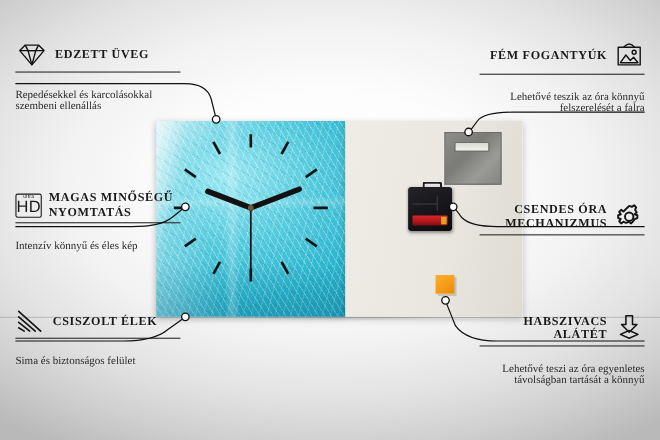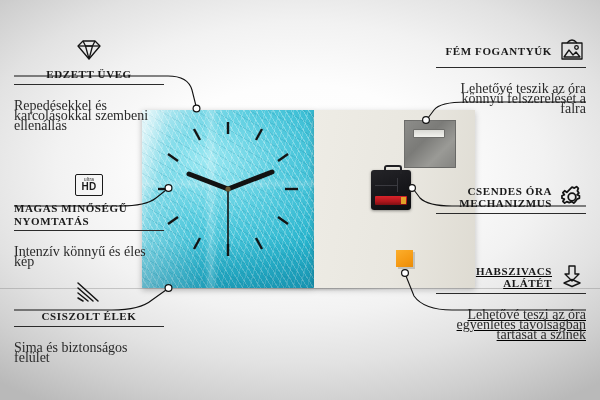--- a/index.html
+++ b/index.html
@@ -101,36 +101,36 @@
   .callout{position:absolute;}
   .c-head{display:flex;align-items:center;gap:6px;}
   .c-title{
     font-family:"Liberation Serif", serif;
     font-size:11px;font-weight:700;letter-spacing:.6px;color:#1a1a1a;
     line-height:12.5px;text-transform:uppercase;
   }
   .c-rule{height:1px;background:#2b2b2b;margin:3px 0 3px 0;}
   .c-sub{
     font-family:"Liberation Serif", serif;
-    font-size:14px;color:#2a2a2a;line-height:10px;margin-top:16px;
-  }
-  .left .c-head{justify-content:flex-start;flex-direction:column;}
+    font-size:10px;color:#2a2a2a;line-height:10px;margin-top:16px;
+  }
+  .left .c-head{justify-content:flex-start;}
   .left .c-title{text-align:left;}
   .left .c-sub{text-align:left;}
   .right .c-head{justify-content:flex-end;}
   .right .c-title{text-align:right;}
   .right .c-sub{text-align:right;}
   .ico{flex:0 0 auto;display:block;}
   .hd-badge{
     width:26px;height:20px;border:1.4px solid #1a1a1a;border-radius:2px;
     display:flex;flex-direction:column;align-items:center;justify-content:center;
     font-family:"Liberation Sans", sans-serif;color:#1a1a1a;line-height:1;
   }
   .hd-badge .u{font-size:4.6px;letter-spacing:.2px;}
-  .hd-badge .h{font-size:10px;font-weight:700;letter-spacing:.3px;}
+  .hd-badge .h{font-size:15px;font-weight:400;letter-spacing:.3px;}
   
   #links{position:absolute;left:0;top:0;width:600px;height:400px;z-index:6;pointer-events:none;}
   .lnk{fill:none;stroke:#111;stroke-width:1.1;}
   .dot{fill:#ffffff;stroke:#111;stroke-width:1.2;}
 </style>
 </head>
 <body>
 
 <div id="stage">
 
@@ -269,27 +269,27 @@
       <svg class="ico" width="28" height="26" viewBox="0 0 28 28">
         <g fill="none" stroke="#141414" stroke-width="1.9" stroke-linejoin="round">
           <path d="M14,3.4 l2.6,1.0 2.3,-1.6 1.9,2.0 -1.0,2.6 1.6,2.3 -2.0,1.9 2.6,1.0 -0.0,2.7 -2.6,1.0 -1.6,2.3 -1.9,2.0 -2.3,-1.6 -2.6,1.0 -2.6,-1.0 -2.3,1.6 -1.9,-2.0 1.6,-2.3 -2.6,-1.0 0,-2.7 2.6,-1.0 -1.6,-2.3 1.9,-2.0 2.3,1.6 Z"></path>
           <circle cx="14" cy="14" r="4.1"></circle>
         </g>
       </svg>
     </div>
     <div class="c-rule"></div>
   </div>
 
-  <div class="callout right" style="left:436px;top:264px;width:150px;text-decoration:underline;">
+  <div class="callout right" style="left:436px;top:285px;width:150px;">
     <div class="c-head">
       <div class="c-title">HABSZIVACS ALÁTÉT</div>
       <svg class="ico" width="28" height="26" viewBox="0 0 28 26">
         <g fill="none" stroke="#141414" stroke-width="1.4" stroke-linejoin="round">
           <path d="M11,2 L17,2 L17,10 L21,10 L14,17 L7,10 L11,10 Z"></path>
           <path d="M6,19 L14,15.5 L22,19 L14,22.5 Z"></path>
         </g>
       </svg>
     </div>
     <div class="c-rule"></div>
-    <div class="c-sub">Lehetővé teszi az óra egyenletes távolságban tartását a színek</div>
+    <div class="c-sub">Lehetővé teszi az óra egyenletes távolságban tartását a könnyű</div>
   </div>
 
 </div>
 
 </body></html>

